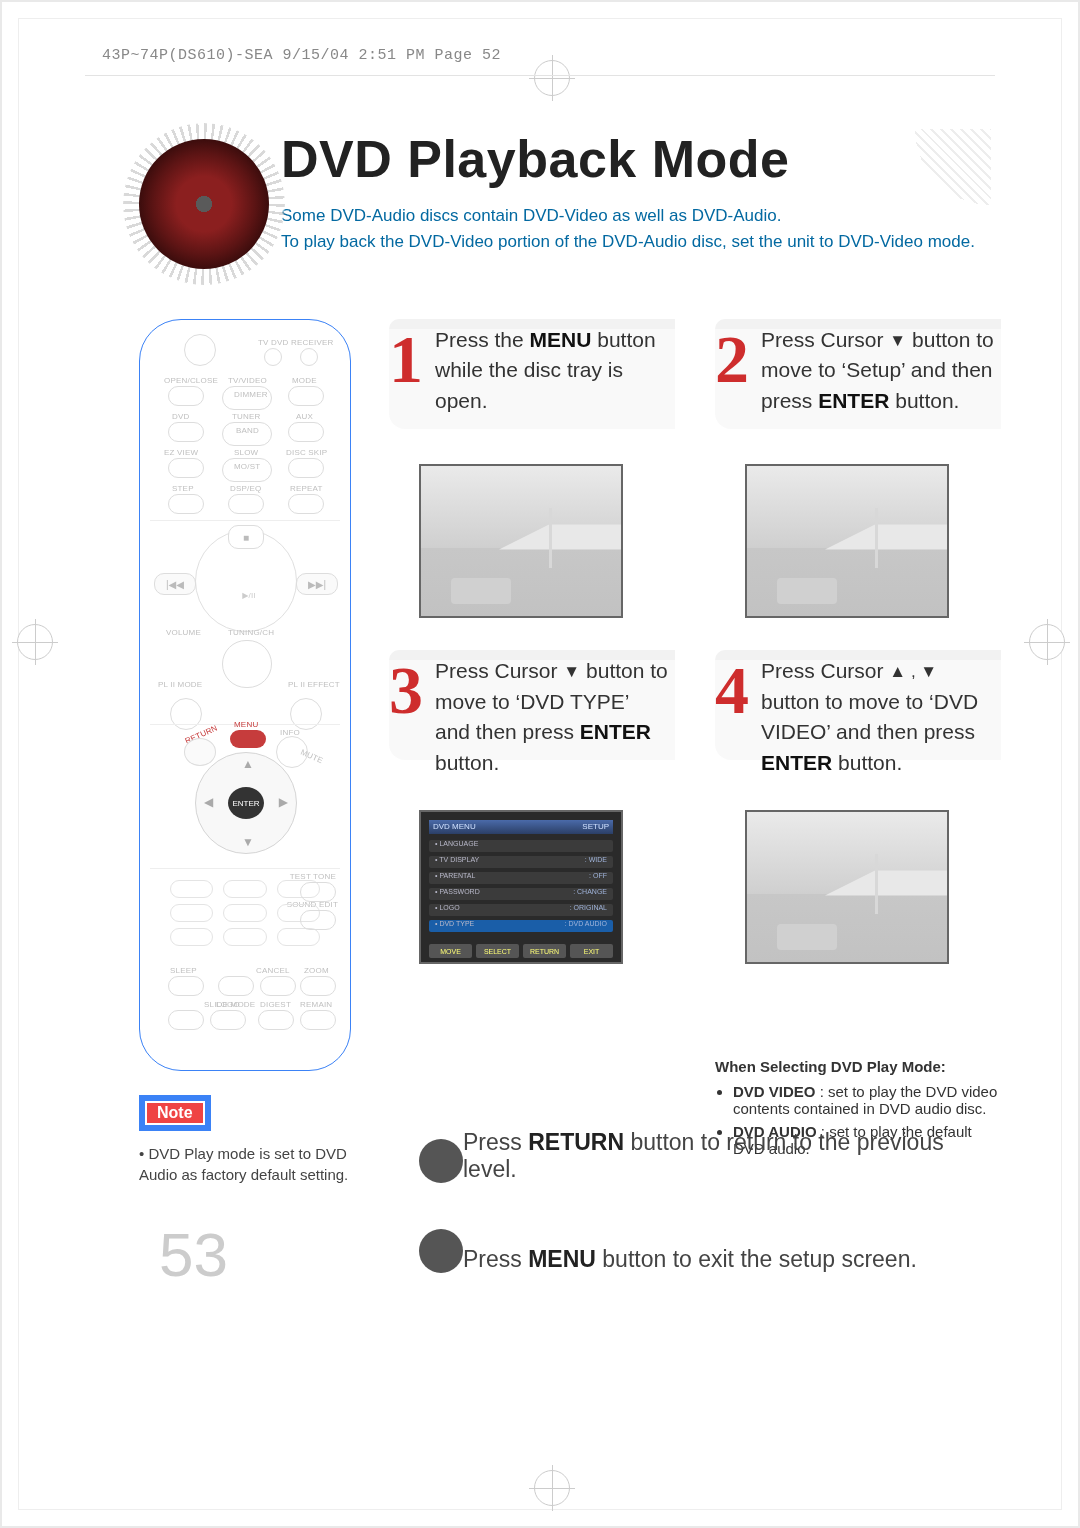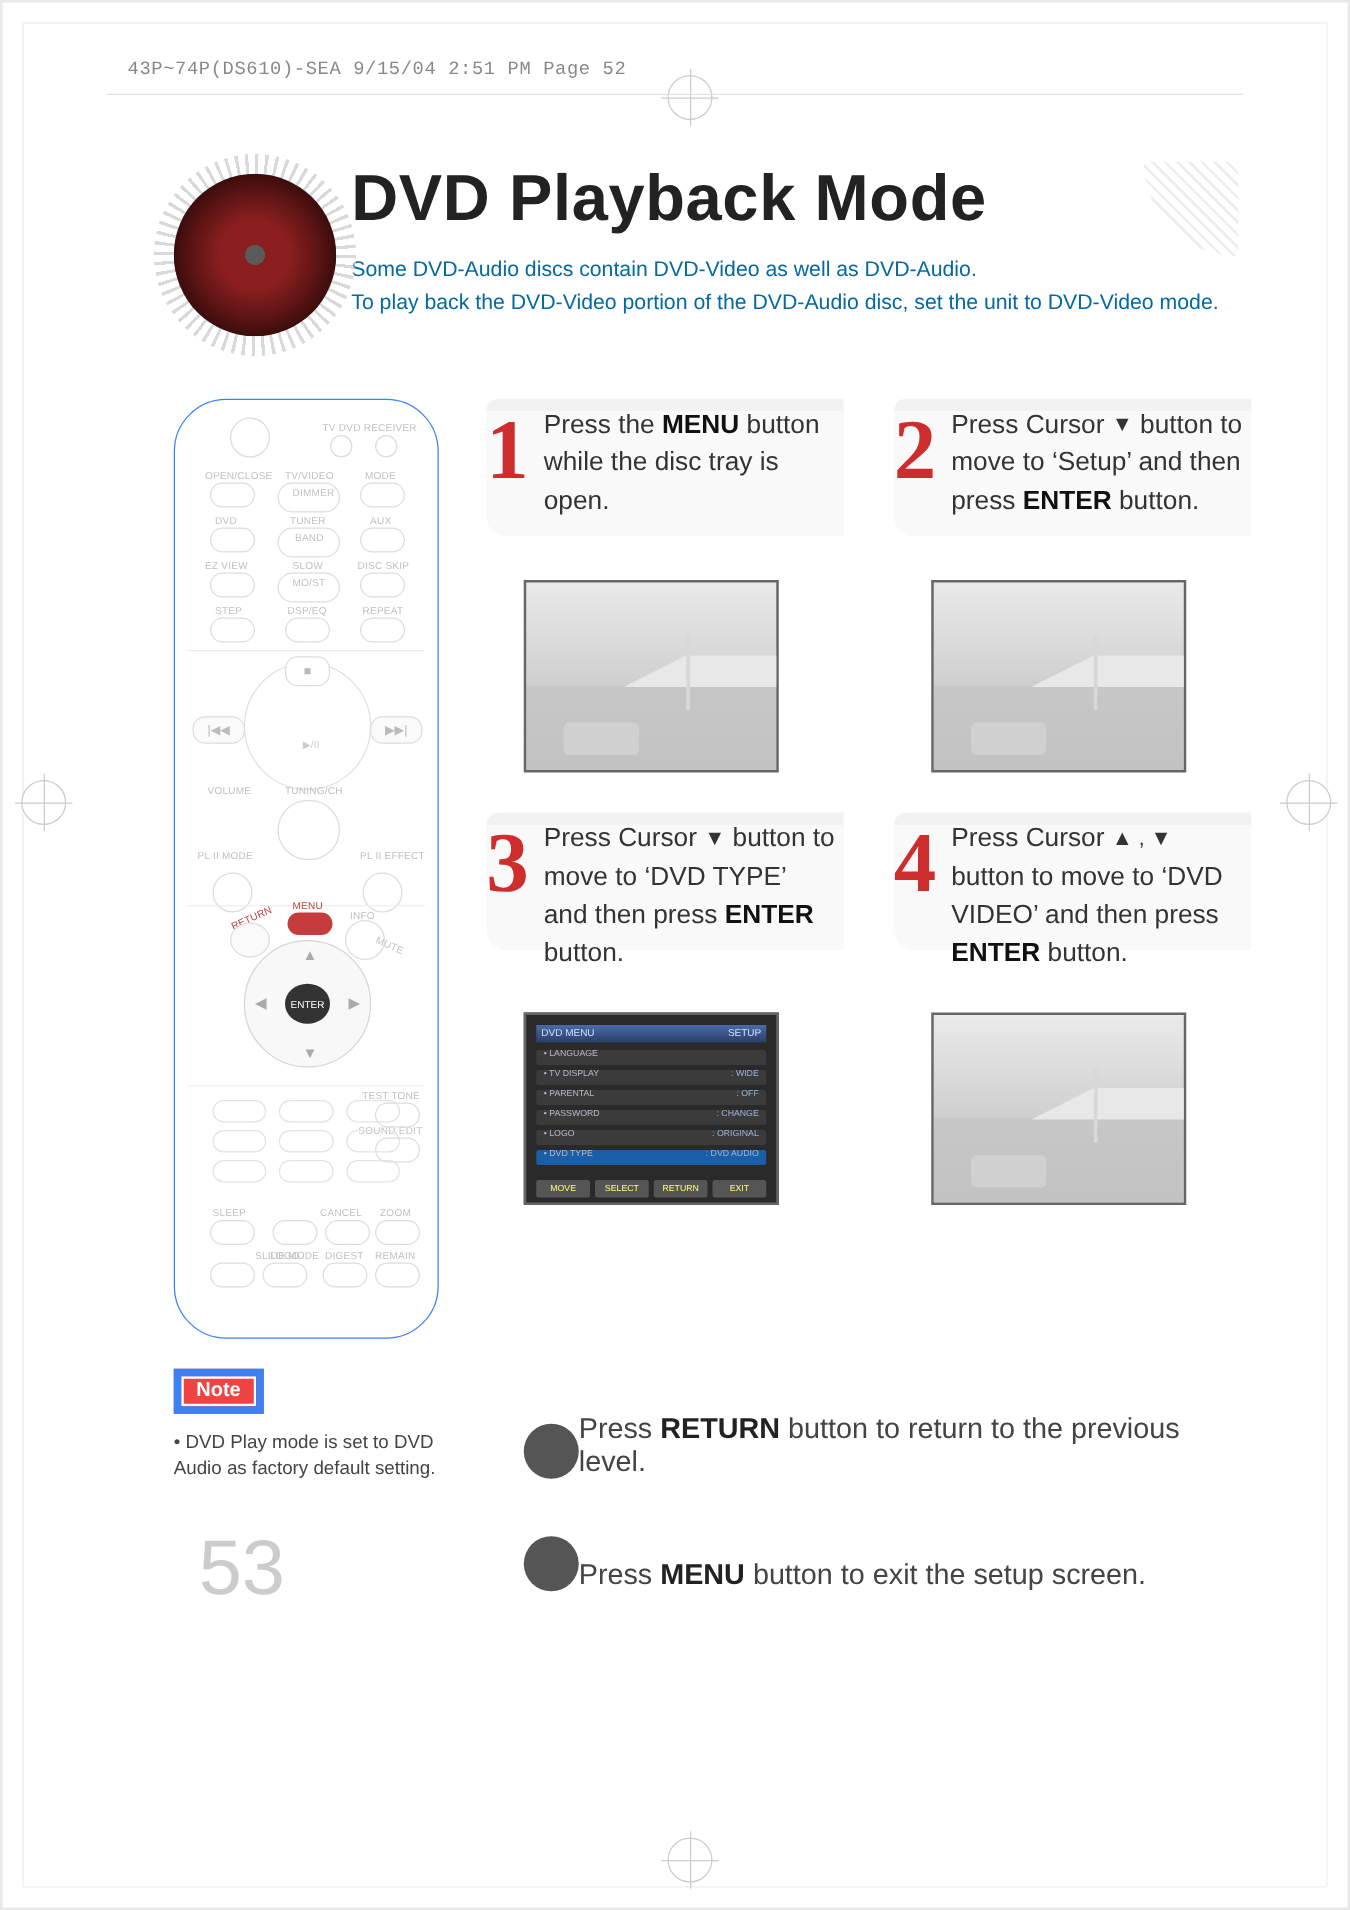--- a/index.html
+++ b/index.html
@@ -345,20 +345,27 @@
             <div class="num">4</div>
             <div class="txt">
               <span>Press Cursor </span><span class="arrow">▲ , ▼</span><span> button to move to ‘DVD VIDEO’ and then press </span><b>ENTER</b><span> button.</span>
             </div>
           </div>
           <div class="thumb">
             <div class="umbrella"></div>
               <div class="pole"></div>
               <div class="chair"></div>
           </div>
+          <div class="select-box">
+            <div class="hdr">When Selecting DVD Play Mode:</div>
+            <ul>
+              <li><b>DVD VIDEO</b> <span>: set to play the DVD video contents contained in DVD audio disc.</span></li>
+              <li><b>DVD AUDIO</b> <span>: set to play the default DVD audio.</span></li>
+            </ul>
+          </div>
         </div>
       </div>
     </div>
 
     <div class="noteblock">
       <span class="note-badge">Note</span>
       <div class="note-text">DVD Play mode is set to DVD Audio as factory default setting.</div>
     </div>
 
     <div class="returns">

